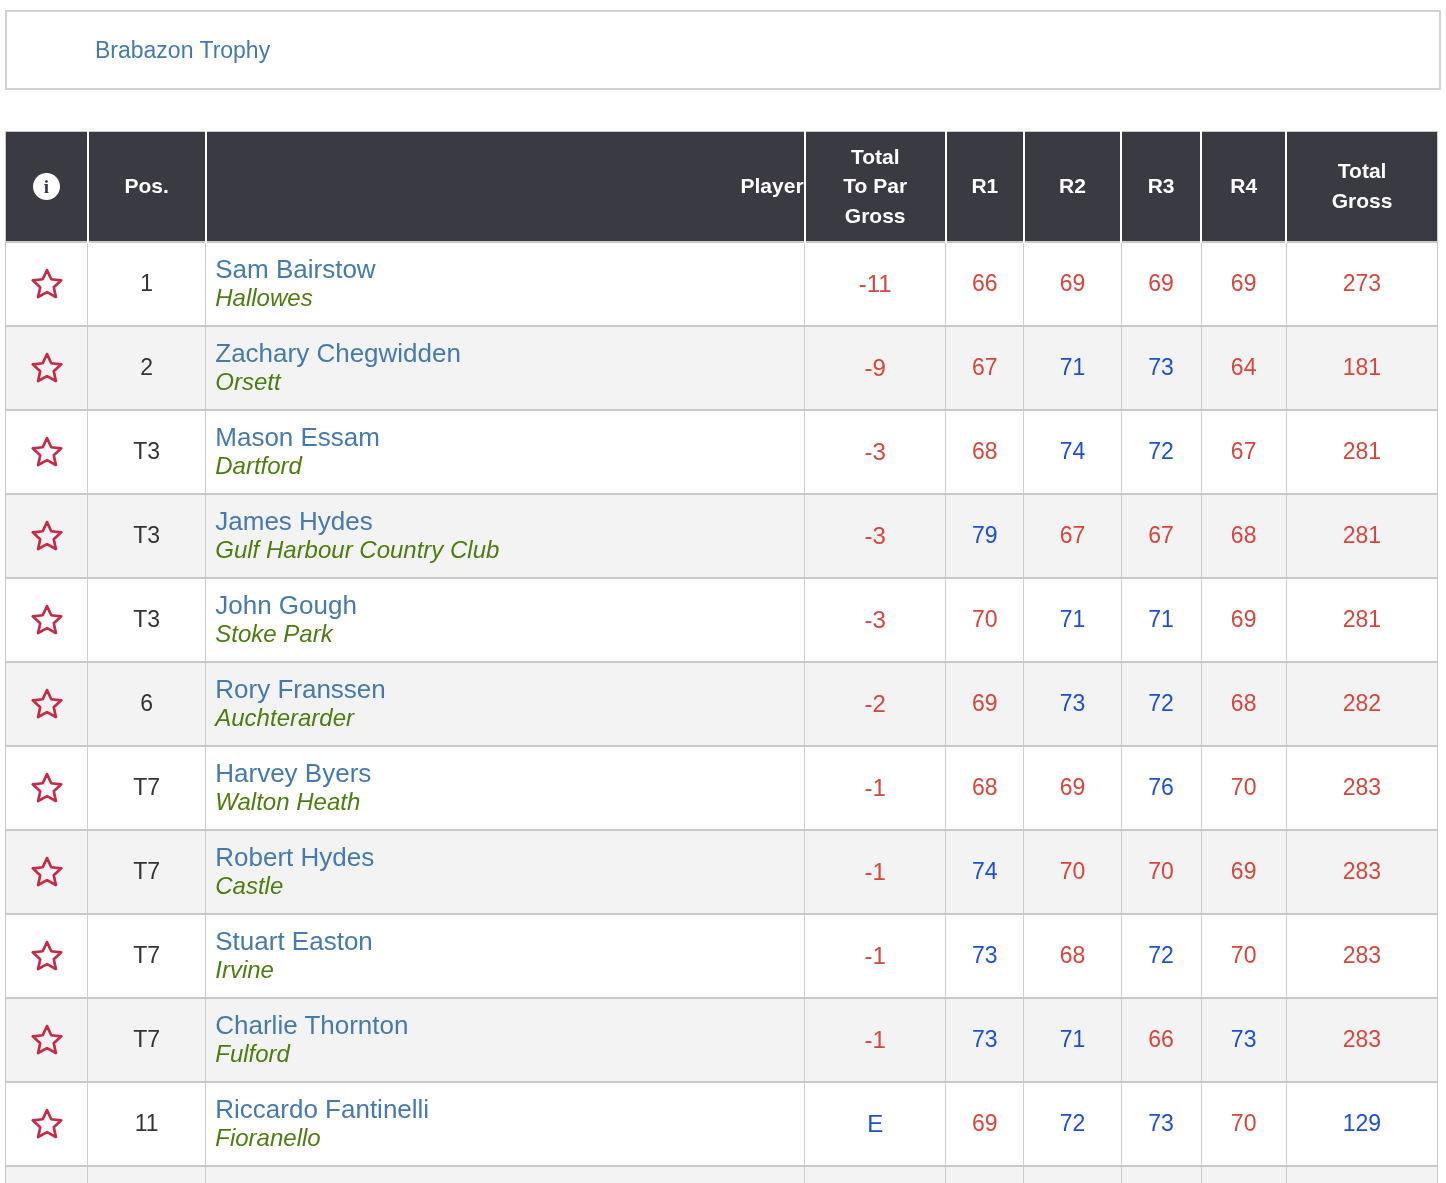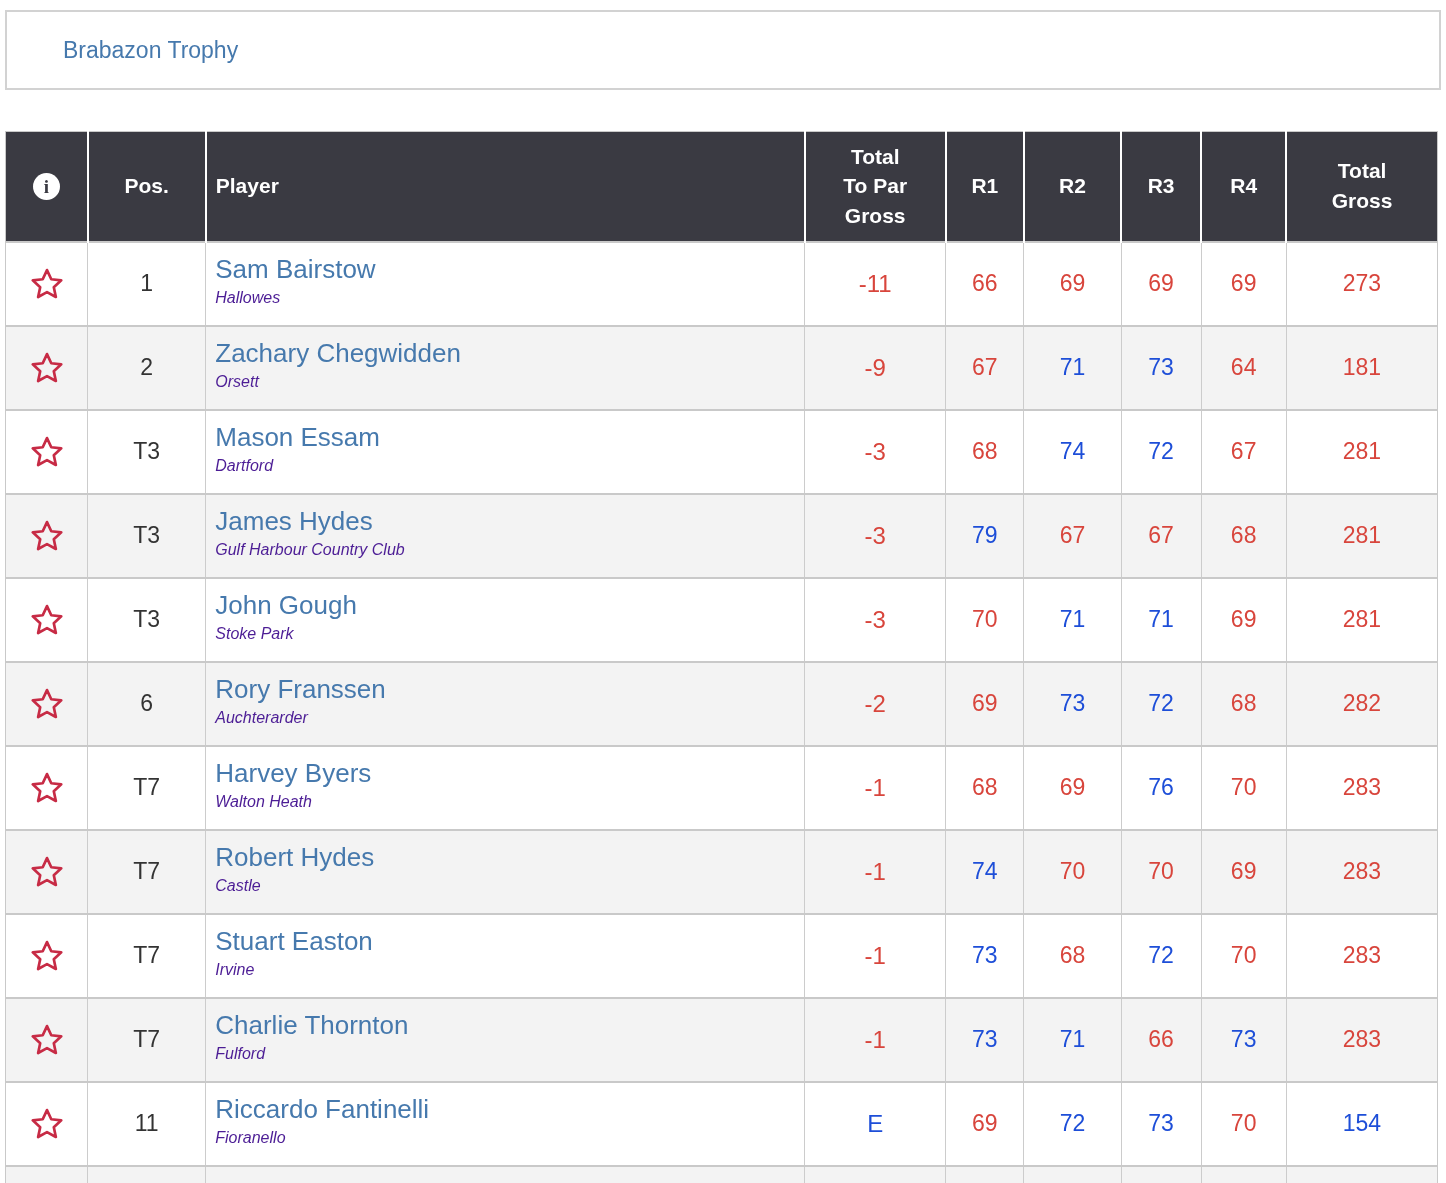--- a/index.html
+++ b/index.html
@@ -14,59 +14,59 @@
   
   .title-box {
     margin: 10px 5px 0 5px;
     height: 80px;
     border: 2px solid #d2d2d2;
     background: #fff;
     display: flex; align-items: center;
     padding-left: 56px;
   }
   .title-link {
-    color: #4679ad; font-size: 23px; text-decoration: none; cursor: pointer;
+    color: #4679ad; font-size: 23px; text-decoration: none; cursor: pointer; margin-left: 32px;
   }
 
   
   .table-wrap { margin: 41px 5px 0 5px; }
   table.lb {
     width: 1433px; table-layout: fixed; border-collapse: collapse;
     border: 1px solid #c9c9c9;
   }
   thead tr { height: 110px; }
   th {
     background: #3a3a42; color: #fff;
     font-size: 21px; font-weight: bold;
     text-align: center; vertical-align: middle;
     line-height: 1.42;
   }
   th + th { border-left: 2px solid #fff; }
-  th.th-player { text-align: left; padding-left: 9px; }
+  th.th-player { text-align: right; padding-left: 9px; }
 
   tbody tr { height: 84px; }
   td {
     border-top: 2px solid #c9c9c9;
     border-left: 1px solid #cccccc;
     vertical-align: middle;
     background: #fff;
   }
   td:first-child { border-left: none; }
   tr.alt td { background: #f3f3f3; }
 
   .c-star { text-align: center; }
   .star { width: 38px; height: 38px; vertical-align: middle; cursor: pointer; }
   .c-pos { text-align: center; font-size: 23px; color: #333; }
   .c-player { padding-left: 9px; }
   .player-link {
     display: inline-block; color: #4679ad; font-size: 26px;
     text-decoration: none; line-height: 27px; cursor: pointer;
   }
   .club {
-    font-style: italic; font-size: 16px; color: #4c1d95;
+    font-style: italic; font-size: 24px; color: #4d7c0f;
     line-height: 26px; margin-top: 2px;
   }
   .c-score { text-align: center; font-size: 23px; }
   .c-score.topar { font-size: 24px; }
   .red { color: #d8453c; }
   .dark { color: #1d4ed8; }
 
   
   .info-badge {
     display: inline-flex; align-items: center; justify-content: center;
@@ -314,21 +314,21 @@
     <td class="c-pos">11</td>
     <td class="c-player">
       <a href="#" class="player-link">Riccardo Fantinelli</a>
       <div class="club">Fioranello</div>
     </td>
     <td class="c-score topar dark">E</td>
     <td class="c-score red">69</td>
     <td class="c-score dark">72</td>
     <td class="c-score dark">73</td>
     <td class="c-score red">70</td>
-    <td class="c-score total dark">154</td>
+    <td class="c-score total dark">129</td>
   </tr>
         </tbody>
       <tbody>
         <tr class="alt">
           <td></td>
             <td></td>
             <td></td>
           <td></td>
             <td></td>
             <td></td>

